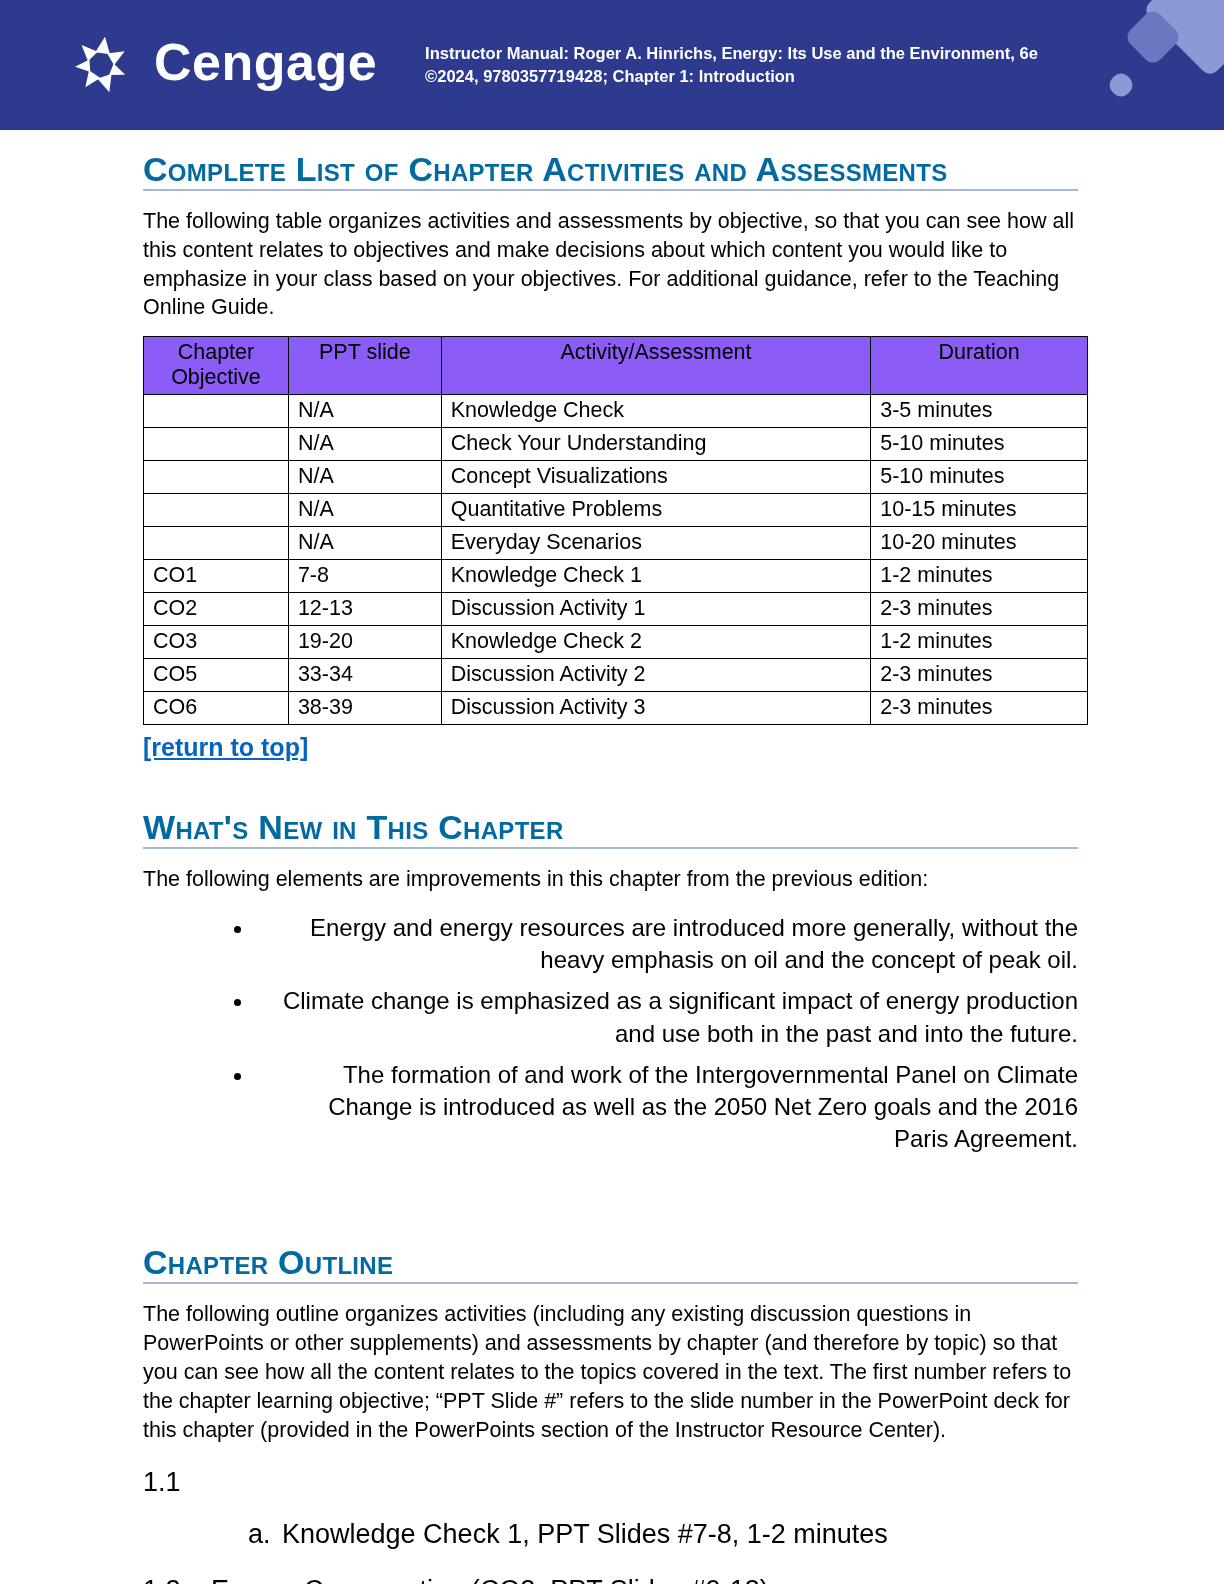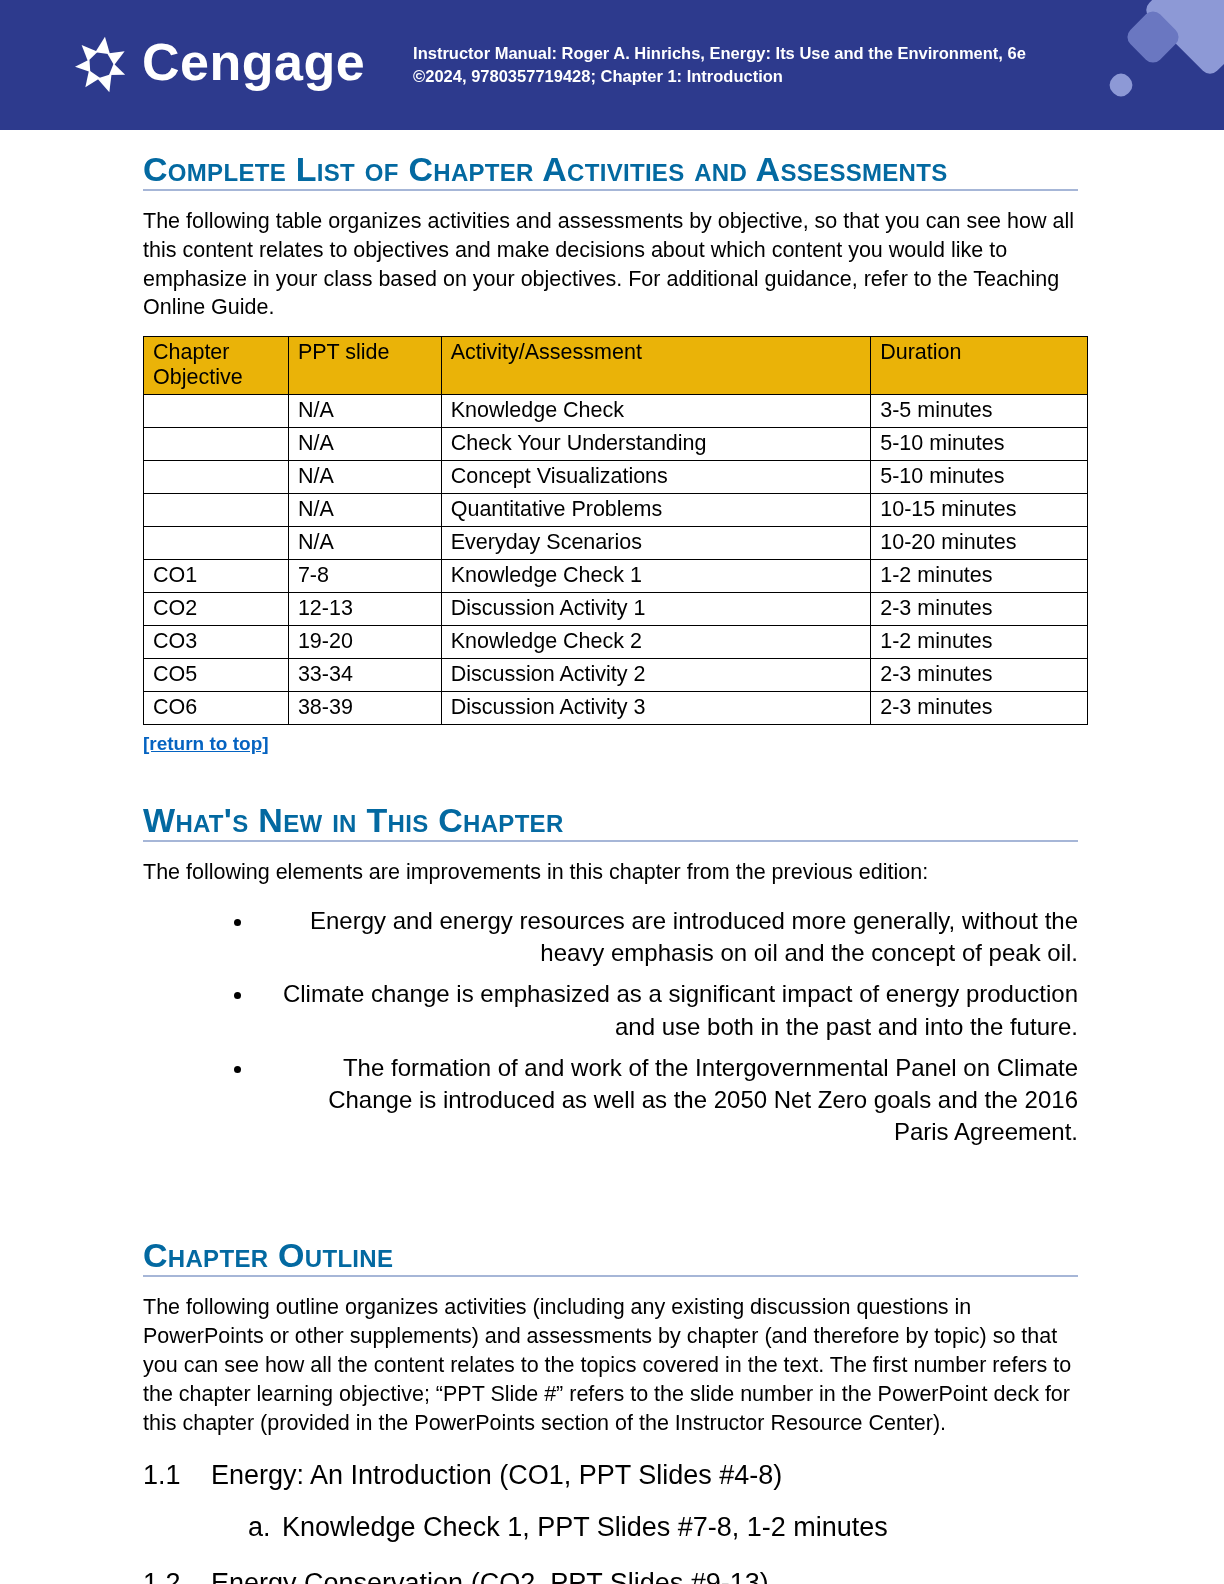--- a/index.html
+++ b/index.html
@@ -21,21 +21,21 @@
   .topbar, .botbar {
     position: relative;
     background: #2d3a8d;
     color: #fff;
     flex: 0 0 auto;
     overflow: hidden;
   }
   .topbar { height: 130px; display: flex; align-items: center; }
   .botbar { height: 129px; display: flex; align-items: center; margin-top: auto; }
 
-  .brand { display: flex; align-items: center; gap: 10px; padding-left: 70px; }
+  .brand { display: flex; align-items: center; gap: 22px; padding-left: 70px; }
   .logo-mark { width: 62px; height: 62px; }
   .brand-text {
     font-size: 52px;
     font-weight: bold;
     letter-spacing: 0.5px;
     line-height: 1;
     padding-bottom: 6px;
   }
   .header-meta {
     margin-left: 48px;
@@ -82,26 +82,26 @@
     font-size: 21.5px;
     margin-top: 6px;
   }
   table.activities th, table.activities td {
     border: 1.5px solid #000;
     padding: 3px 9px 4px 9px;
     text-align: left;
     vertical-align: top;
     font-weight: normal;
   }
-  table.activities thead th { background: #eab308; }
+  table.activities thead th { background: #8b5cf6; text-align: center; }
 
   a.return-link {
     display: inline-block;
     margin-top: 8px;
-    font-size: 19px;
+    font-size: 25px;
     font-weight: bold;
     color: #0563c1;
     text-decoration: underline;
     cursor: pointer;
   }
 
   
   ul.bullets { margin-top: 18px; padding-left: 112px; }
   ul.bullets li {
     font-size: 24px;
@@ -251,21 +251,20 @@
         <li>The formation of and work of the Intergovernmental Panel on Climate Change is introduced as well as the 2050 Net Zero goals and the 2016 Paris Agreement.</li>
       </ul>
     </section>
 
     <section class="sec-outline">
       <h1 class="section-title">Chapter Outline</h1>
       <p class="body-text">The following outline organizes activities (including any existing discussion questions in PowerPoints or other supplements) and assessments by chapter (and therefore by topic) so that you can see how all the content relates to the topics covered in the text. The first number refers to the chapter learning objective; “PPT Slide #” refers to the slide number in the PowerPoint deck for this chapter (provided in the PowerPoints section of the Instructor Resource Center).</p>
 
       <div class="outline-item">
         <span class="o-num">1.1</span>
-        <span class="o-text">Energy: An Introduction (CO1, PPT Slides #4-8)</span>
       </div>
       <div class="outline-item sub">
         <span class="o-num">a.</span>
         <span class="o-text">Knowledge Check 1, PPT Slides #7-8, 1-2 minutes</span>
       </div>
       <div class="outline-item">
         <span class="o-num">1.2</span>
         <span class="o-text">Energy Conservation (CO2, PPT Slides #9-13)</span>
       </div>
     </section>

